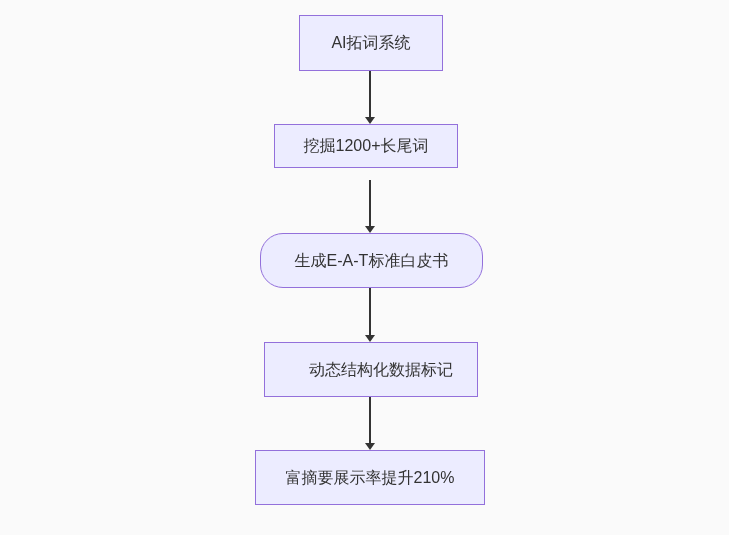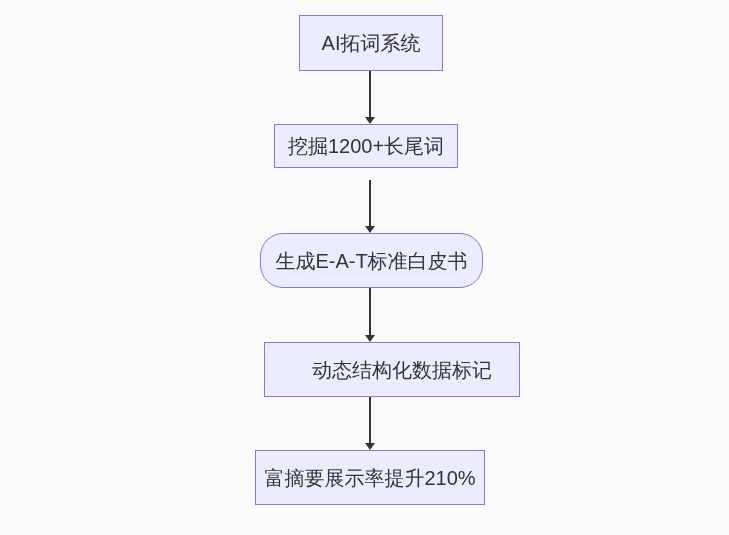--- a/index.html
+++ b/index.html
@@ -16,32 +16,32 @@
     height: 535px;
     background: #fafafa;
     overflow: hidden;
   }
   .node {
     position: absolute;
     box-sizing: border-box;
     background: #ececff;
     border: 1px solid #9370db;
     color: #333333;
-    font-size: 20px;
+    font-size: 16px;
     line-height: 1;
     display: flex;
     align-items: center;
     justify-content: center;
     text-align: center;
     white-space: nowrap;
   }
   .node-a { left: 299px; top: 15px;  width: 144px; height: 56px; }
   .node-b { left: 274px; top: 124px; width: 184px; height: 44px; }
   .node-c { left: 260px; top: 233px; width: 223px; height: 55px; border-radius: 23px; }
-  .node-d { left: 264px; top: 342px; width: 256px; height: 55px; padding-left: 20px; }
+  .node-d { left: 264px; top: 342px; width: 214px; height: 55px; padding-left: 20px; }
   .node-e { left: 255px; top: 450px; width: 230px; height: 55px; }
 
   .arrow {
     position: absolute;
     left: 365px;
     width: 10px;
     display: flex;
     flex-direction: column;
     align-items: center;
   }

